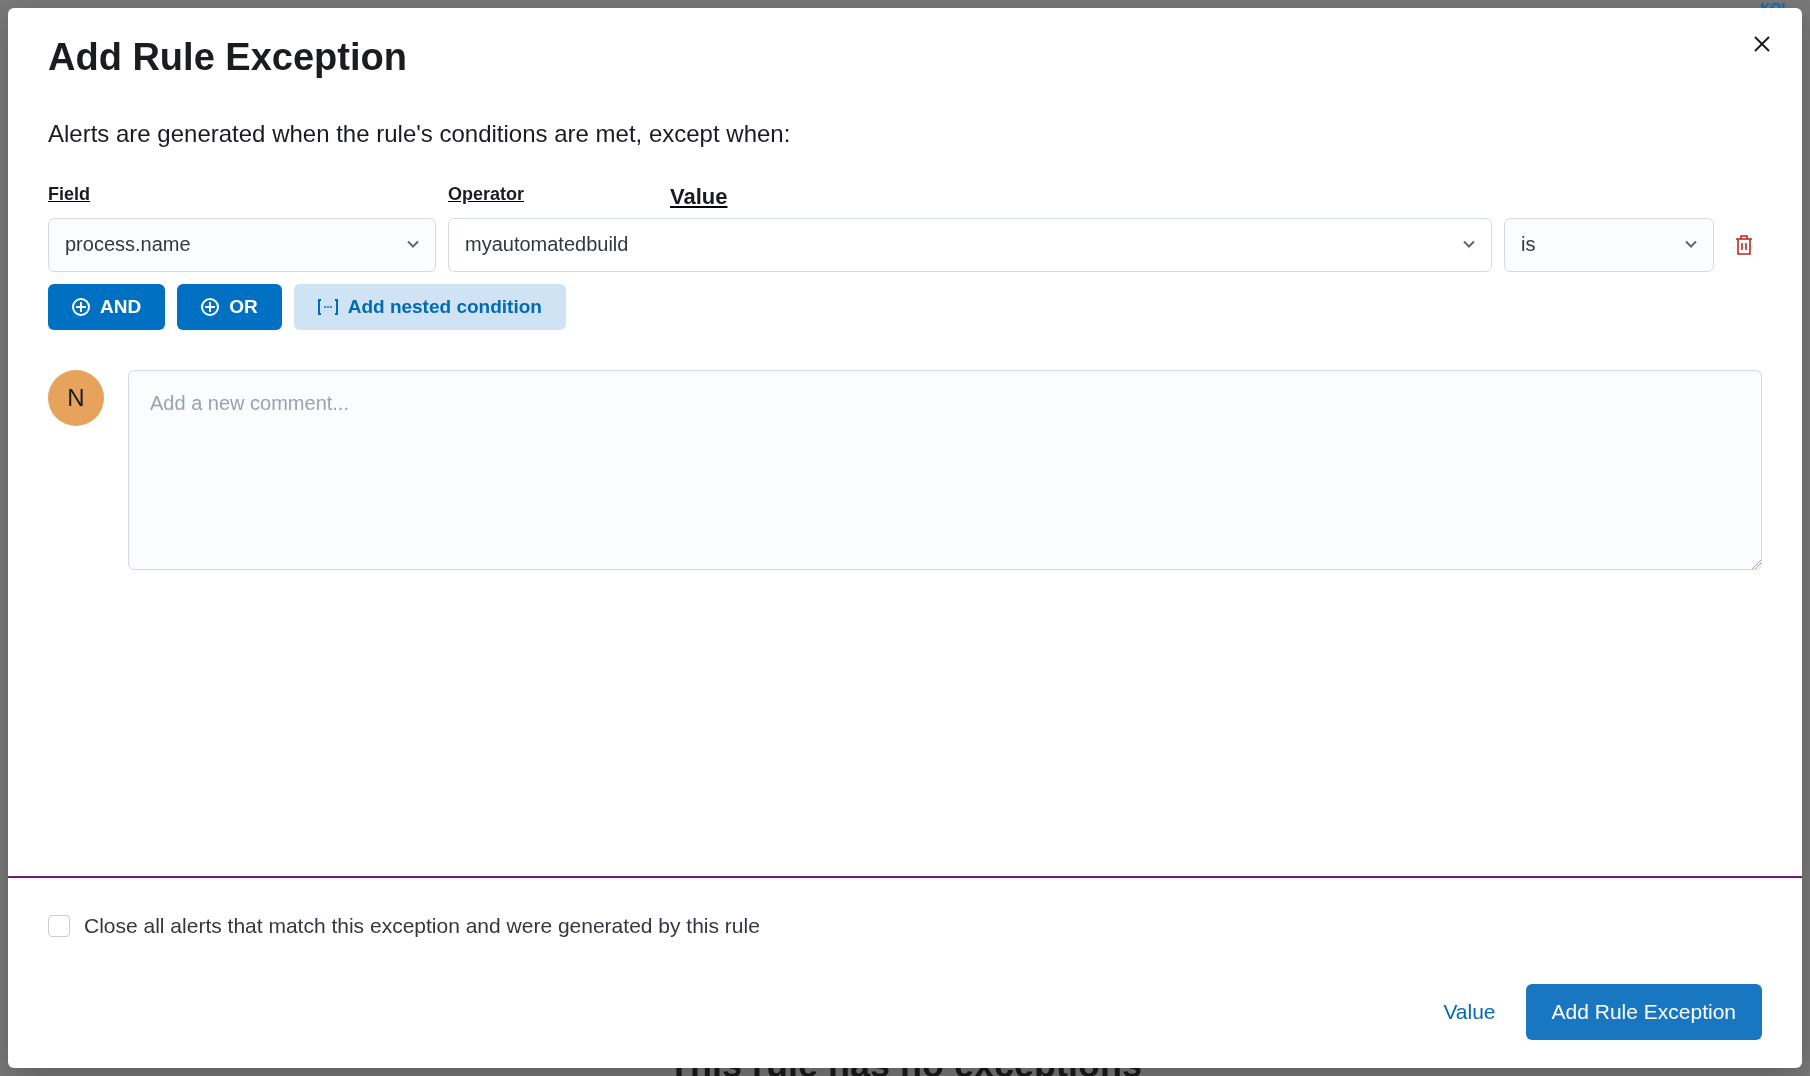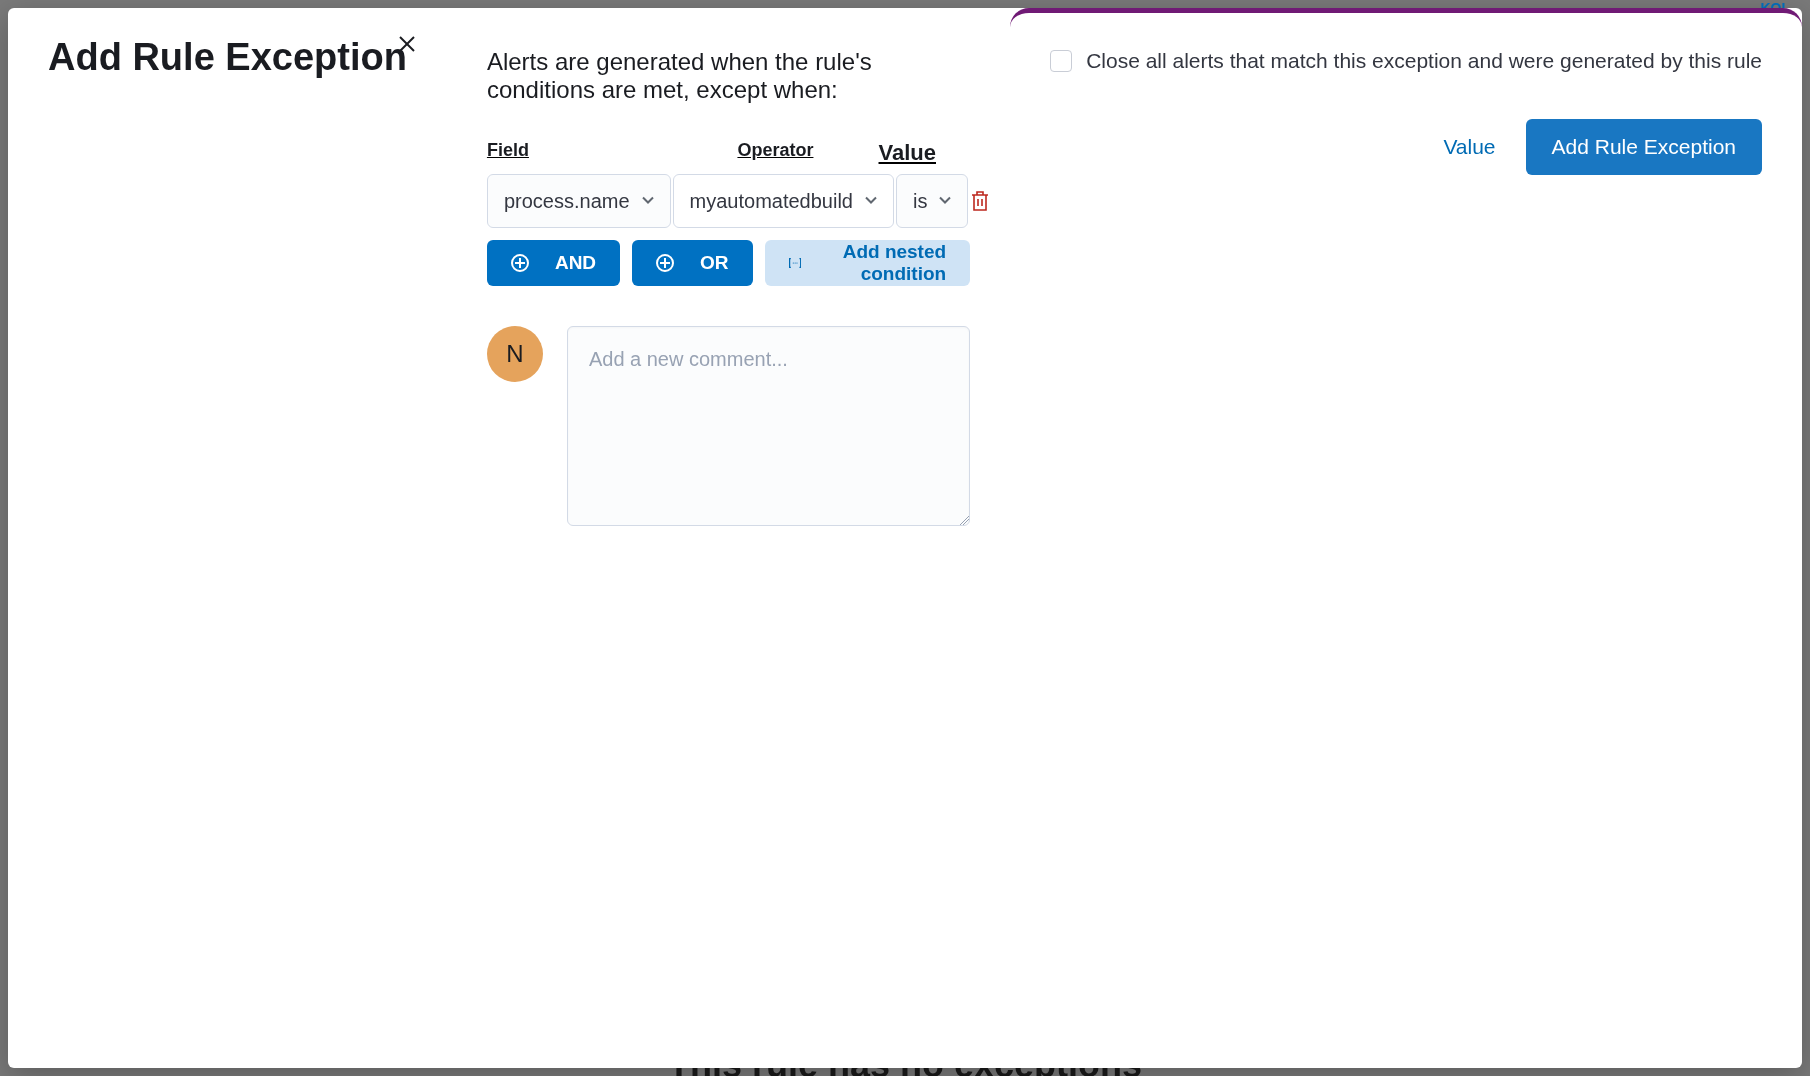--- a/index.html
+++ b/index.html
@@ -33,21 +33,21 @@
   .modal {
     position: absolute;
     top: 8px;
     left: 8px;
     right: 8px;
     bottom: 8px;
     background: #fff;
     border-radius: 6px;
     box-shadow: 0 8px 32px rgba(0,0,0,0.25);
     display: flex;
-    flex-direction: row;
+    flex-direction: column;
     overflow: hidden;
   }
   
   .modal-header {
     padding: 28px 40px 0 40px;
     position: relative;
   }
   .modal-title {
     font-size: 38px;
     font-weight: 700;
@@ -91,21 +91,21 @@
     margin-bottom: 8px;
     text-decoration: underline;
   }
   .lbl-field { width: 388px; font-size: 18px; font-weight: 600; color: #1a1c21; }
   .lbl-operator { width: 210px; font-size: 18px; font-weight: 600; color: #1a1c21; }
   .lbl-value { flex: 1; font-size: 22px; font-weight: 600; color: #1a1c21; }
   .lbl-trash-spacer { width: 36px; }
   
   .cond-row {
     display: flex;
-    gap: 2px;
+    gap: 12px;
     align-items: center;
     margin-bottom: 12px;
   }
   
   .select-box {
     position: relative;
     height: 54px;
     border: 1px solid #d3dae6;
     border-radius: 6px;
     background: #fbfcfd;
@@ -145,21 +145,21 @@
     gap: 12px;
     margin-top: 4px;
     margin-bottom: 40px;
   }
   .pill-btn {
     height: 46px;
     border-radius: 6px;
     border: none;
     display: inline-flex;
     align-items: center;
-    gap: 26px;
+    gap: 10px;
     padding: 0 24px;
     font-size: 19px;
     font-weight: 700;
     cursor: pointer;
   }
   .pill-btn.blue {
     background: #0071c2;
     color: #fff;
   }
   .pill-btn.light {
@@ -218,23 +218,22 @@
     resize: none;
     box-shadow: inset 0 1px 2px rgba(0,0,0,0.03);
     background-image: linear-gradient(135deg, transparent 0, transparent 70%, #98a2b3 70%, #98a2b3 74%, transparent 74%, transparent 80%, #98a2b3 80%, #98a2b3 84%, transparent 84%);
     background-repeat: no-repeat;
     background-position: bottom right;
     background-size: 16px 16px;
   }
   .comment-box::placeholder { color: #98a2b3; }
   
   .modal-footer {
-    border-top: 5px solid #701a75;
+    border-top: 2px solid #701a75;
     padding: 36px 40px 28px 40px;
-    border-radius: 19px;
   }
   .check-row {
     display: flex;
     align-items: center;
     gap: 14px;
     margin-bottom: 46px;
   }
   .checkbox {
     width: 22px;
     height: 22px;

